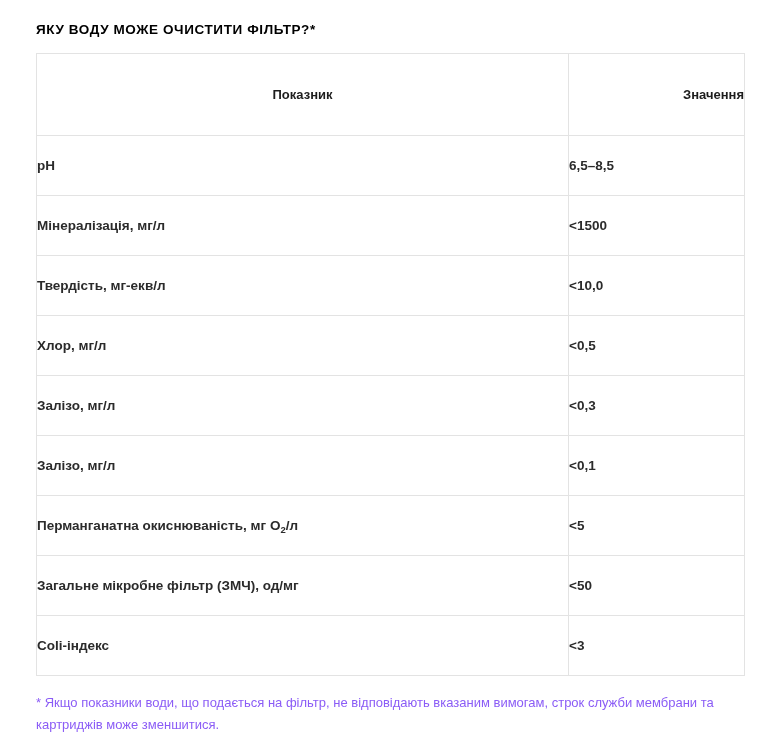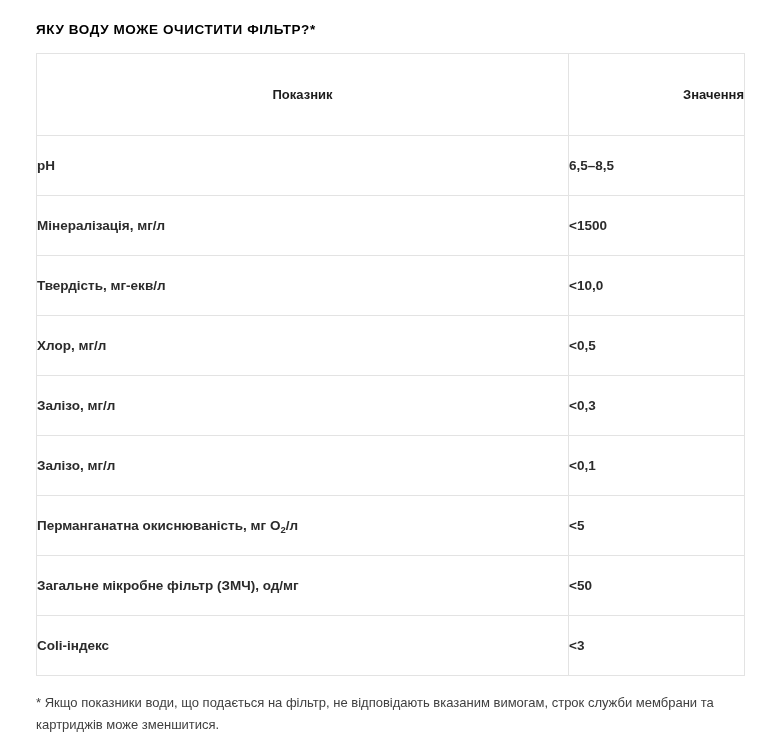--- a/index.html
+++ b/index.html
@@ -60,21 +60,21 @@
     font-size: 13.5px;
   }
   td.cell-param { padding-left: 22px; font-weight: bold; }
   td.cell-value { padding-left: 18px; font-weight: bold; }
 
   .footnote {
     width: 700px;
     margin-top: 16px;
     font-size: 13px;
     line-height: 1.72;
-    color: #404040;
+    color: #8b5cf6;
   }
   sub {
     font-size: 9.5px;
     vertical-align: baseline;
     position: relative;
     top: 3px;
   }
 </style>
 </head>
 <body>

